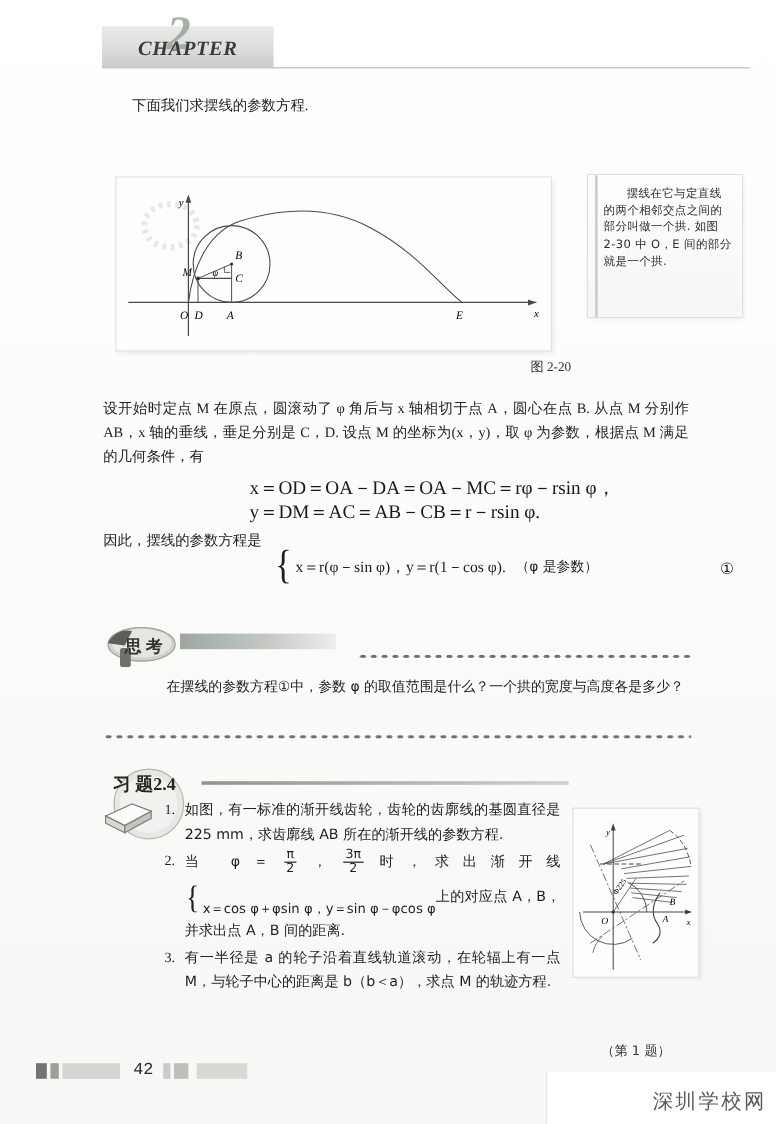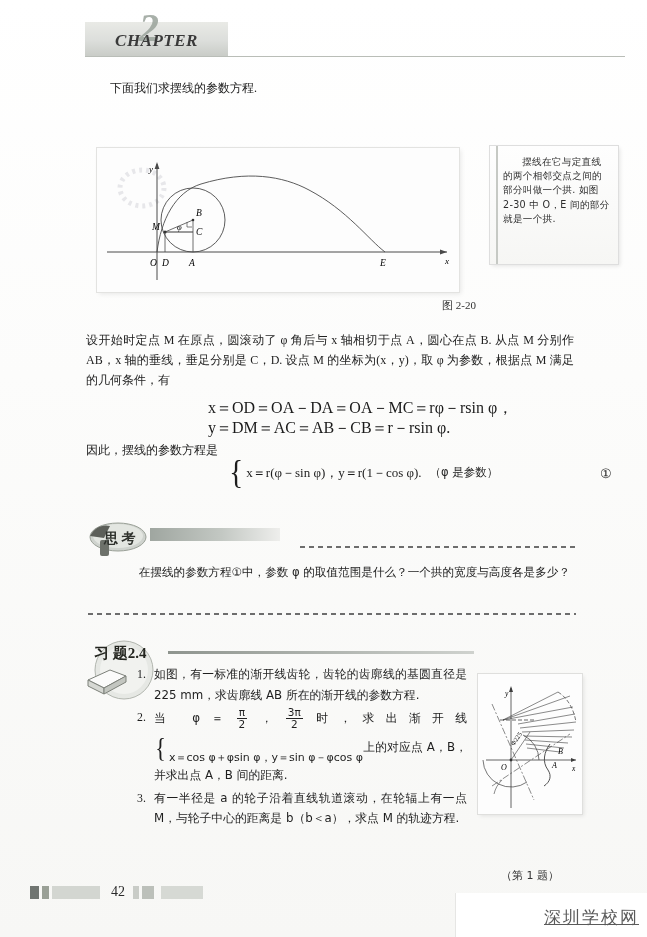--- a/index.html
+++ b/index.html
@@ -281,34 +281,33 @@
     font-size: 11px;
     font-family: "DejaVu Sans", sans-serif;
     color: #333;
     margin-top: 46px;
   }
 
   
   .footer-bars { position: absolute; left: 30px; top: 884px; display: flex; align-items: center; }
   .fbar { height: 13px; margin-right: 3px; }
   .pageno {
-    font-family: Liberation Serif, serif;
+    font-family: Liberation Mono, monospace;
     font-size: 14px;
     color: #2a2a2a;
     margin: 0 8px;
   }
   .watermark {
     position: absolute;
     right: 8px;
     bottom: 8px;
     font-family: "DejaVu Sans", sans-serif;
     font-size: 17px;
     color: #5a5a5a;
     letter-spacing: 2px;
-    text-decoration: underline;
   }
   .wm-band {
     position: absolute;
     left: 455px;
     bottom: 0px;
     width: 192px;
     height: 44px;
     background: #ffffff;
   }
   .wm-edge {

